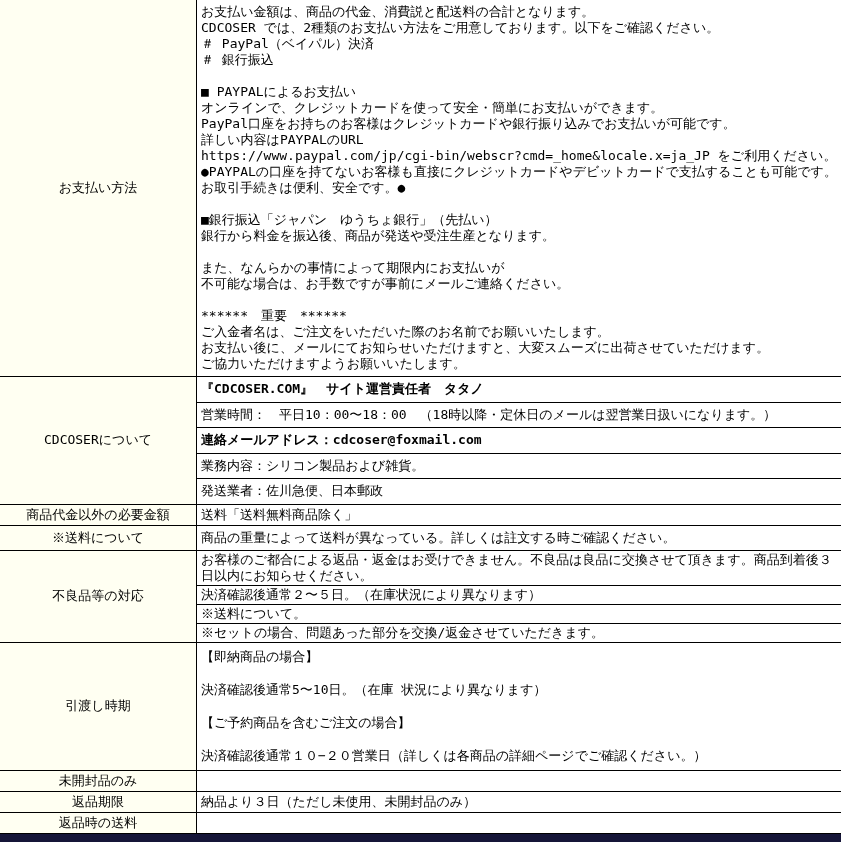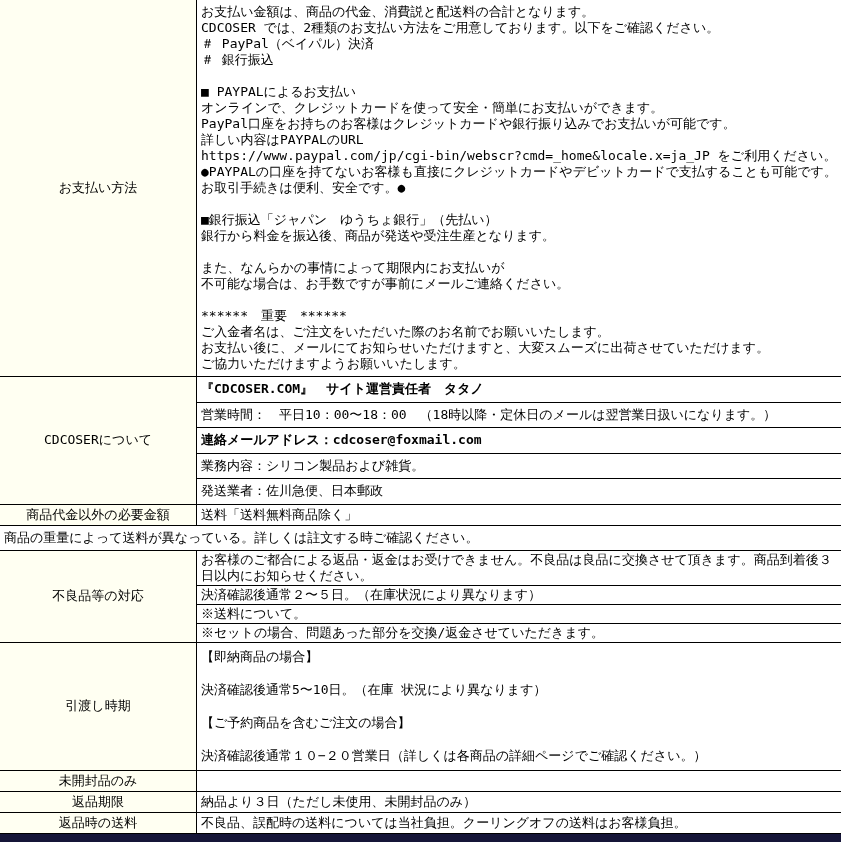--- a/index.html
+++ b/index.html
@@ -106,20 +106,21 @@
   </section>
 
   <section class="row">
     <div class="label-cell">商品代金以外の必要金額</div>
     <div class="content-cell">
       <div class="text compact">送料「送料無料商品除く」</div>
     </div>
   </section>
 
   <section class="row">
+    <div class="label-cell">※送料について</div>
     <div class="content-cell">
       <div class="text">商品の重量によって送料が異なっている。詳しくは註文する時ご確認ください。</div>
     </div>
   </section>
 
   <section class="row">
     <div class="label-cell">不良品等の対応</div>
     <div class="content-cell">
       <div class="subrow slim">お客様のご都合による返品・返金はお受けできません。不良品は良品に交換させて頂きます。商品到着後３日以内にお知らせください。</div>
       <div class="subrow slim">決済確認後通常２〜５日。（在庫状況により異なります）</div>
@@ -147,20 +148,17 @@
 
   <section class="row">
     <div class="label-cell">返品期限</div>
     <div class="content-cell">
       <div class="text compact">納品より３日（ただし未使用、未開封品のみ）</div>
     </div>
   </section>
 
   <section class="row">
     <div class="label-cell">返品時の送料</div>
-    <div class="content-cell">
-      <div class="text compact">不良品、誤配時の送料については当社負担。クーリングオフの送料はお客様負担。</div>
-    </div>
   </section>
 
 </div>
 
 <div class="footer-bar"></div>
 
 </body></html>

